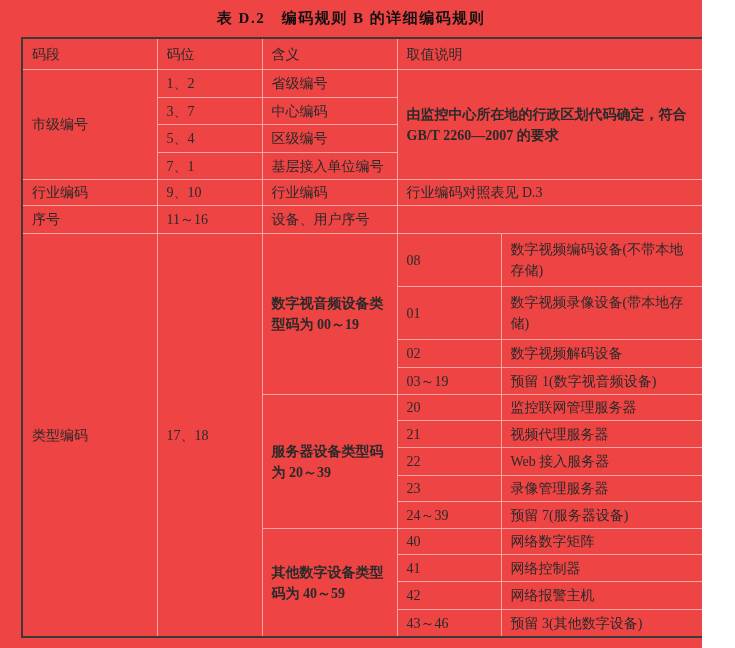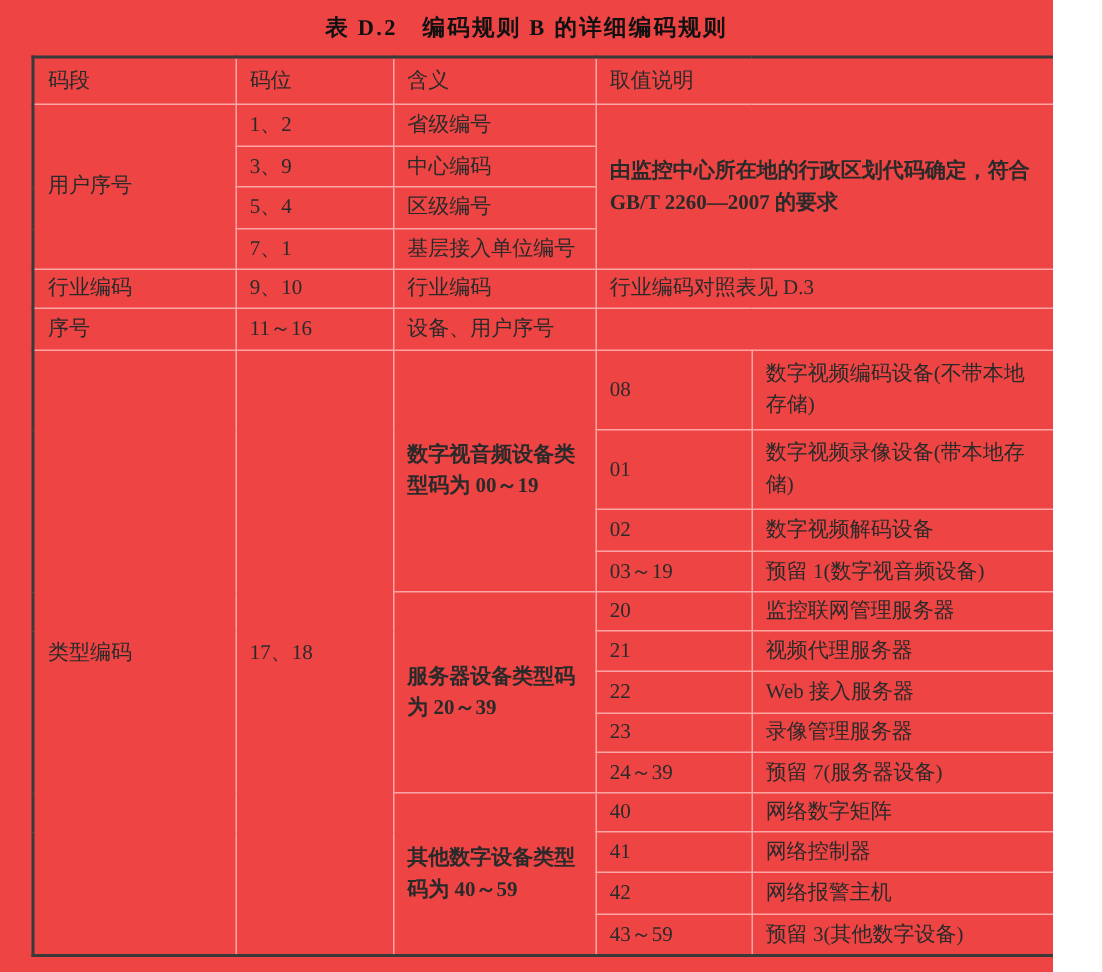--- a/index.html
+++ b/index.html
@@ -72,27 +72,27 @@
 
     <tbody>
         <tr class="h30">
       <td class="th">码段</td>
       <td class="th">码位</td>
       <td class="th">含义</td>
       <td class="th" colspan="2">取值说明</td>
     </tr>
 
     <tr class="h27">
-      <td rowspan="4" class="thick-b">用户序号</td>
+      <td rowspan="4" class="thick-b">市级编号</td>
       <td>1、2</td>
       <td>省级编号</td>
       <td rowspan="4" colspan="2" class="thick-b justify">由监控中心所在地的行政区划代码确定，符合 GB/T 2260—2007 的要求</td>
     </tr>
     <tr class="h26">
-      <td>3、9</td>
+      <td>3、7</td>
       <td>中心编码</td>
     </tr>
     <tr class="h27">
       <td>5、4</td>
       <td>区级编号</td>
     </tr>
     <tr class="h26">
       <td class="thick-b">7、1</td>
       <td class="thick-b">基层接入单位编号</td>
     </tr>
@@ -160,19 +160,19 @@
     </tr>
     <tr class="h26">
       <td>41</td>
       <td>网络控制器</td>
     </tr>
     <tr class="h27">
       <td>42</td>
       <td>网络报警主机</td>
     </tr>
     <tr class="h26">
-      <td>43～59</td>
+      <td>43～46</td>
       <td>预留 3(其他数字设备)</td>
     </tr>
   </tbody>
     </table>
 
 </div>
 
 </body></html>

